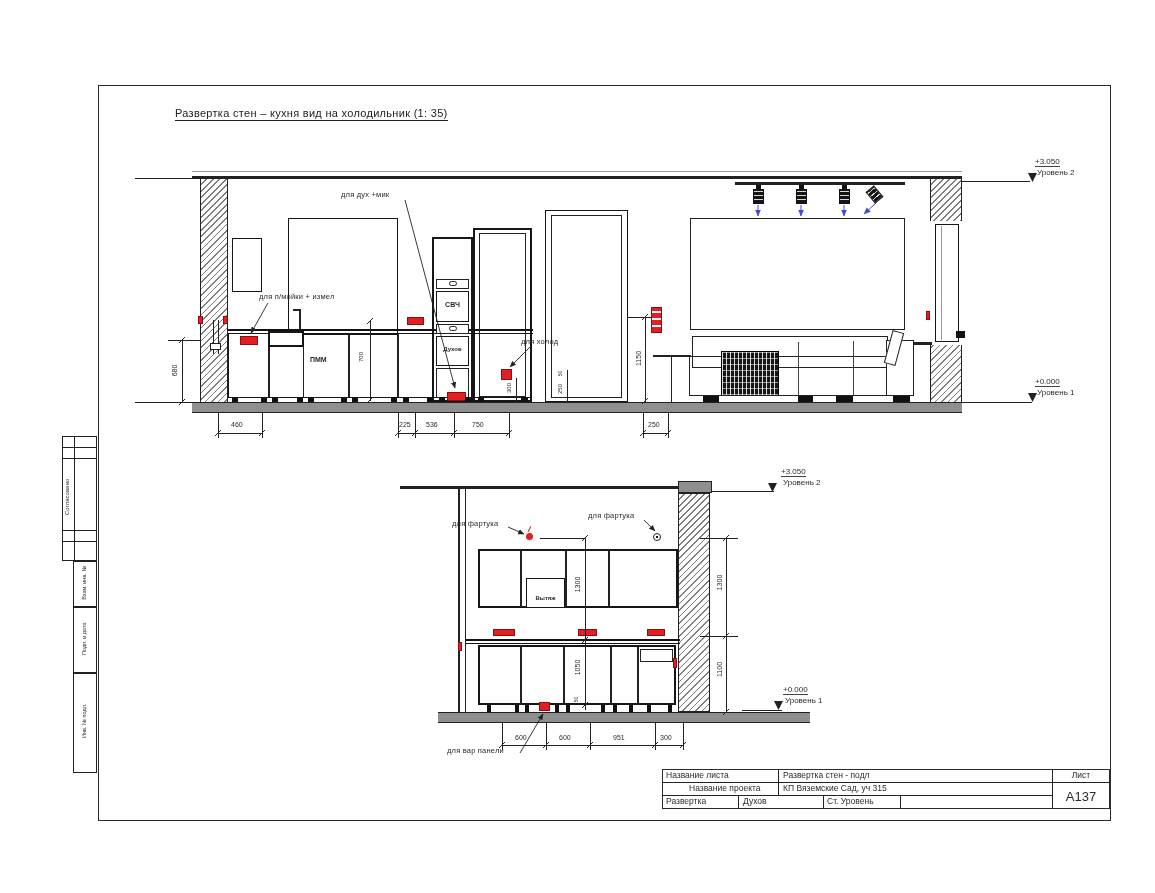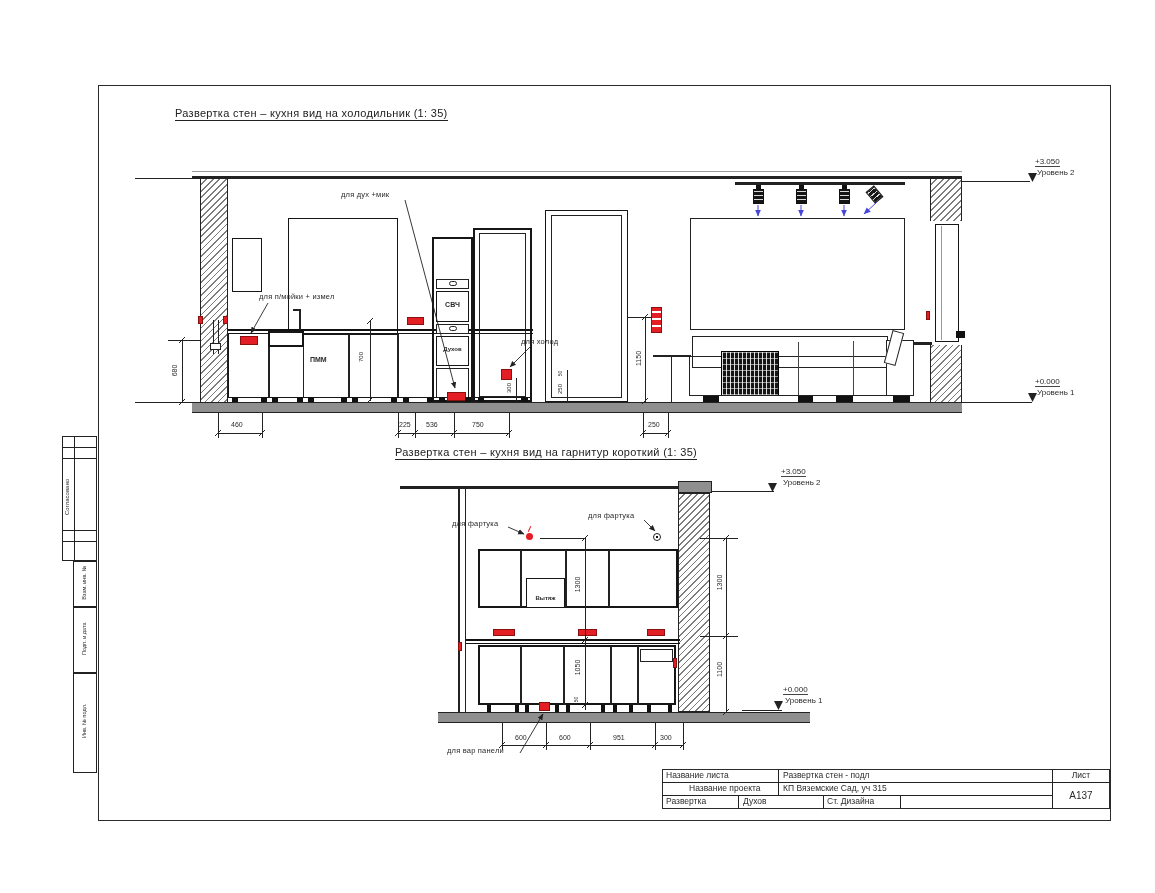--- a/index.html
+++ b/index.html
@@ -15,21 +15,21 @@
   .bxm{position:absolute;border:1.5px solid #161616;background:#fff}
   .nf{background:transparent}
   .hatch{position:absolute;border:1px solid #222;
          background:repeating-linear-gradient(135deg,#fff 0 3.5px,#7d7d7d 3.5px 4.6px)}
   .gray{position:absolute;background:#8f8f8f;border-top:1px solid #222;border-bottom:1px solid #222}
   .sock{position:absolute;background:#e31e24;border:1px solid #8a0f0f}
   .t{position:absolute;color:#2b2b2b;white-space:nowrap;line-height:1.15}
   .vt{position:absolute;color:#2b2b2b;white-space:nowrap;transform:rotate(-90deg);
       transform-origin:center;text-align:center;line-height:1;width:36px}
   .d5{font-size:5px}.d55{font-size:5.5px}.d6{font-size:6px}.d7{font-size:7px}
-  .d8{font-size:8px}.d85{font-size:8.5px}.d9{font-size:10px}
+  .d8{font-size:8px}.d85{font-size:8.5px}.d9{font-size:13px}
   .lbl{font-size:7.5px;letter-spacing:.2px}
   .b{font-weight:bold}
   .ctr{text-align:center}
   .ttl{position:absolute;font-size:11px;color:#222;border-bottom:1px solid #222;
        padding-bottom:1px;letter-spacing:.3px;white-space:nowrap}
   .ul{border-bottom:1px solid #444;padding-bottom:0}
   .ft{position:absolute;background:#111}
   .spot{position:absolute;width:11px;height:15px;border:1px solid #111;
         background:repeating-linear-gradient(0deg,#151515 0 3px,#d8d8d8 3px 4px)}
   .rad{position:absolute;border:1px solid #000;
@@ -193,21 +193,20 @@
 
   <div class="t lbl" style="left:341px;top:191px">для дух +мик</div>
   <div class="t lbl" style="left:259px;top:293px">для п/мойки + измел</div>
   <div class="t lbl" style="left:521px;top:338px">для холод</div>
 
   <div class="t d8 ul" style="left:1035px;top:157px">+3.050</div>
   <div class="t d8" style="left:1037px;top:168px">Уровень 2</div>
   <div class="t d8 ul" style="left:1035px;top:377px">+0.000</div>
   <div class="t d8" style="left:1037px;top:388px">Уровень 1</div>
 
-  <div class="ttl" style="left:395px;top:446px">Развертка стен – кухня вид на гарнитур короткий (1: 35)</div>
 
   <div class="hl" style="left:400px;top:486px;width:312px;height:2.5px"></div>
   <div class="gray" style="left:678px;top:481px;width:34px;height:12px;border:1px solid #222"></div>
   <div class="hatch" style="left:678px;top:493px;width:32px;height:219px"></div>
   <div class="vl" style="left:458px;top:487px;width:2px;height:225px"></div>
   <div class="vl" style="left:465px;top:487px;width:1px;height:225px"></div>
   <div class="gray" style="left:438px;top:712px;width:372px;height:11px"></div>
 
   <div class="bxt nf" style="left:478px;top:549px;width:200px;height:59px"></div>
   <div class="vl" style="left:520px;top:550px;width:2px;height:57px"></div>
@@ -286,21 +285,21 @@
   <div class="vl" style="left:823px;top:795px;width:1px;height:14px"></div>
   <div class="vl" style="left:900px;top:795px;width:1px;height:14px"></div>
   <div class="t d85" style="left:666px;top:771px">Название листа</div>
   <div class="t d85" style="left:783px;top:771px">Развертка стен - подл</div>
   <div class="t d85 ctr" style="left:1052px;top:771px;width:58px">Лист</div>
   <div class="t d85" style="left:689px;top:784px">Название проекта</div>
   <div class="t d85" style="left:783px;top:784px">КП Вяземские Сад, уч 315</div>
   <div class="t d9 ctr" style="left:1052px;top:790px;width:58px">А137</div>
   <div class="t d85" style="left:666px;top:797px">Развертка</div>
   <div class="t d85" style="left:743px;top:797px">Духов</div>
-  <div class="t d85" style="left:827px;top:797px">Ст. Дизайна</div>
+  <div class="t d85" style="left:827px;top:797px">Ст. Уровень</div>
 
   <svg class="ovl" width="1155" height="893">
     <defs>
       <marker id="ah" markerWidth="8" markerHeight="8" refX="6.5" refY="4" orient="auto">
         <path d="M0,1 L7,4 L0,7 Z" fill="#222"></path>
       </marker>
       <marker id="ahb" markerWidth="8" markerHeight="8" refX="6.5" refY="4" orient="auto">
         <path d="M0,1 L7,4 L0,7 Z" fill="#4646dc"></path>
       </marker>
     </defs>

